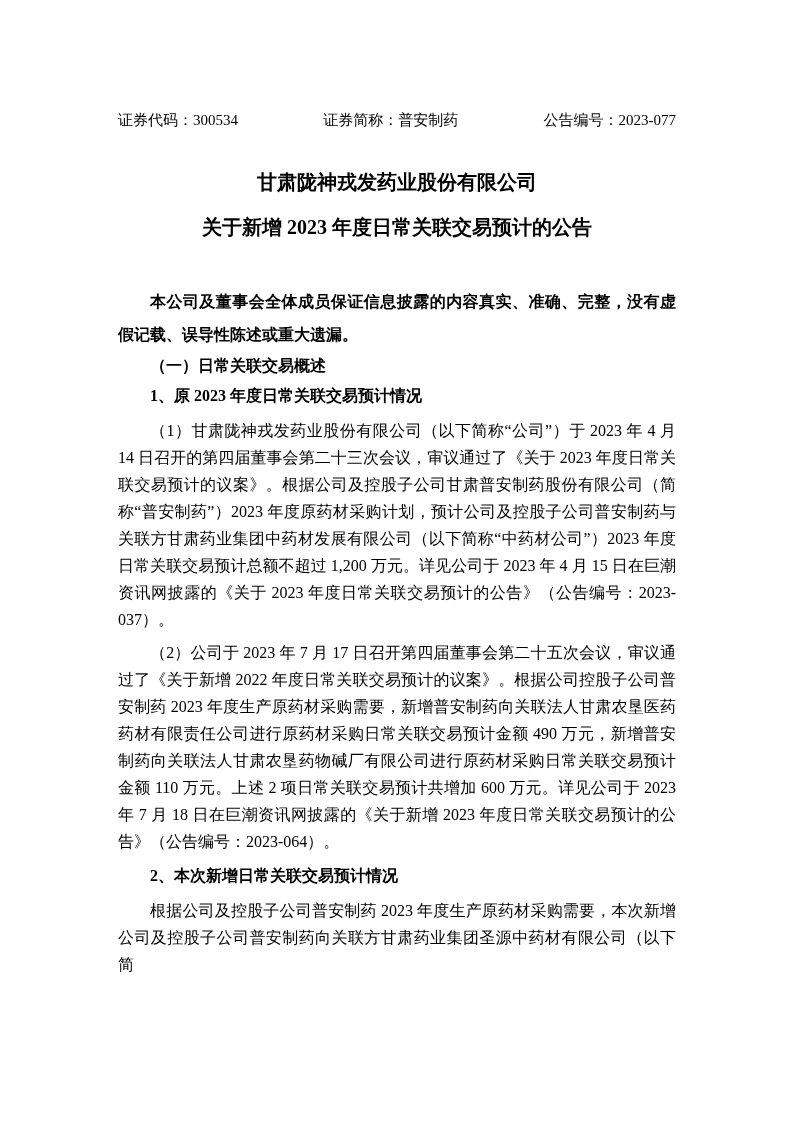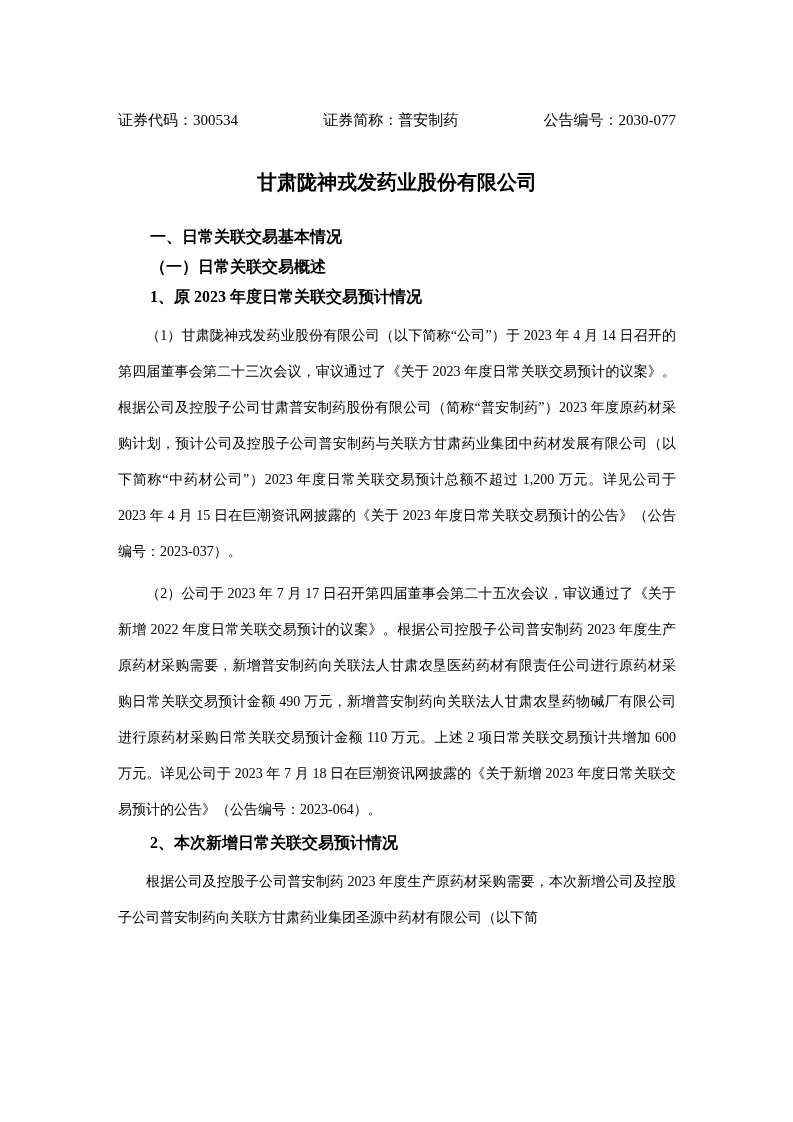--- a/index.html
+++ b/index.html
@@ -47,43 +47,44 @@
   .heading {
     margin: 0;
     font-size: 16px;
     font-weight: bold;
     line-height: 30px;
     text-indent: 2em;
   }
   .heading.first { margin-top: 26px; }
   .para {
     margin: 6px 0 0 0;
-    font-size: 14px;
-    line-height: 36px;
+    font-size: 16px;
+    line-height: 27px;
     text-align: justify;
     text-indent: 2em;
   }
-  .heading.mid { }
+  .heading.mid { margin-top: 6px; }
 </style>
 </head>
 <body>
 
 <div class="page">
 
   <div class="doc-header">
     <span>证券代码：300534</span>
     <span>证券简称：普安制药</span>
-    <span>公告编号：2030-077</span>
+    <span>公告编号：2023-077</span>
   </div>
 
   <div class="doc-title line1">甘肃陇神戎发药业股份有限公司</div>
 
+  <div class="doc-title line2">关于新增 2023 年度日常关联交易预计的公告</div>
 
+  <p class="disclaimer">本公司及董事会全体成员保证信息披露的内容真实、准确、完整，没有虚假记载、误导性陈述或重大遗漏。</p>
 
-  <p class="heading first">一、日常关联交易基本情况</p>
 
   <p class="heading">（一）日常关联交易概述</p>
 
   <p class="heading">1、原 2023 年度日常关联交易预计情况</p>
 
   <p class="para">（1）甘肃陇神戎发药业股份有限公司（以下简称“公司”）于 2023 年 4 月 14 日召开的第四届董事会第二十三次会议，审议通过了《关于 2023 年度日常关联交易预计的议案》。根据公司及控股子公司甘肃普安制药股份有限公司（简称“普安制药”）2023 年度原药材采购计划，预计公司及控股子公司普安制药与关联方甘肃药业集团中药材发展有限公司（以下简称“中药材公司”）2023 年度日常关联交易预计总额不超过 1,200 万元。详见公司于 2023 年 4 月 15 日在巨潮资讯网披露的《关于 2023 年度日常关联交易预计的公告》（公告编号：2023-037）。</p>
 
   <p class="para">（2）公司于 2023 年 7 月 17 日召开第四届董事会第二十五次会议，审议通过了《关于新增 2022 年度日常关联交易预计的议案》。根据公司控股子公司普安制药 2023 年度生产原药材采购需要，新增普安制药向关联法人甘肃农垦医药药材有限责任公司进行原药材采购日常关联交易预计金额 490 万元，新增普安制药向关联法人甘肃农垦药物碱厂有限公司进行原药材采购日常关联交易预计金额 110 万元。上述 2 项日常关联交易预计共增加 600 万元。详见公司于 2023 年 7 月 18 日在巨潮资讯网披露的《关于新增 2023 年度日常关联交易预计的公告》（公告编号：2023-064）。</p>
 
   <p class="heading mid">2、本次新增日常关联交易预计情况</p>

